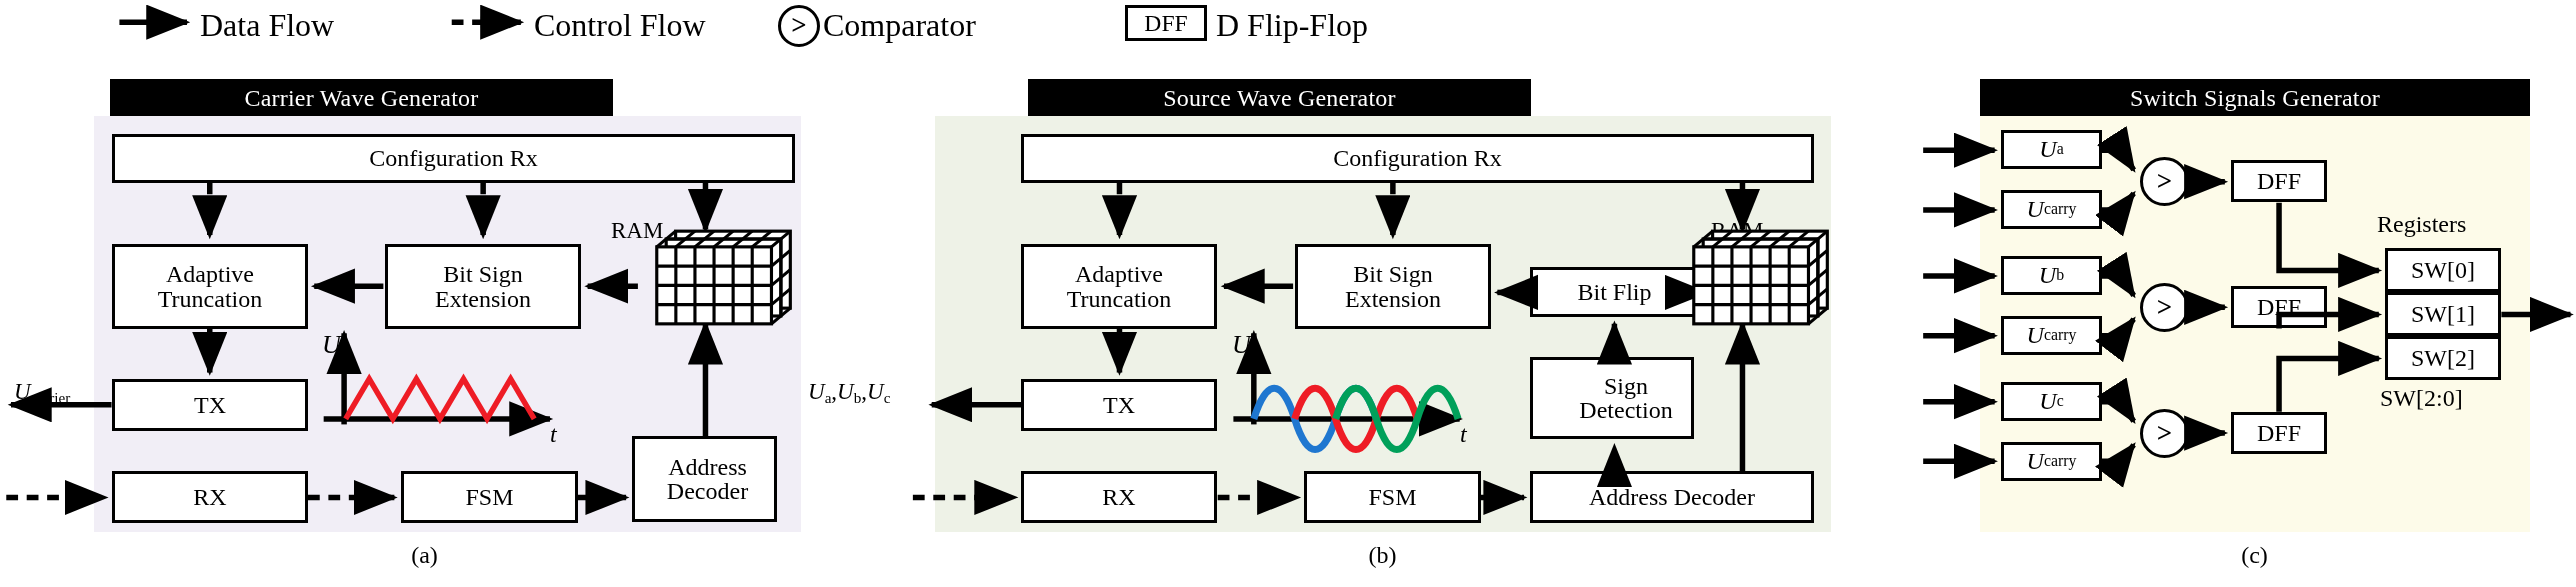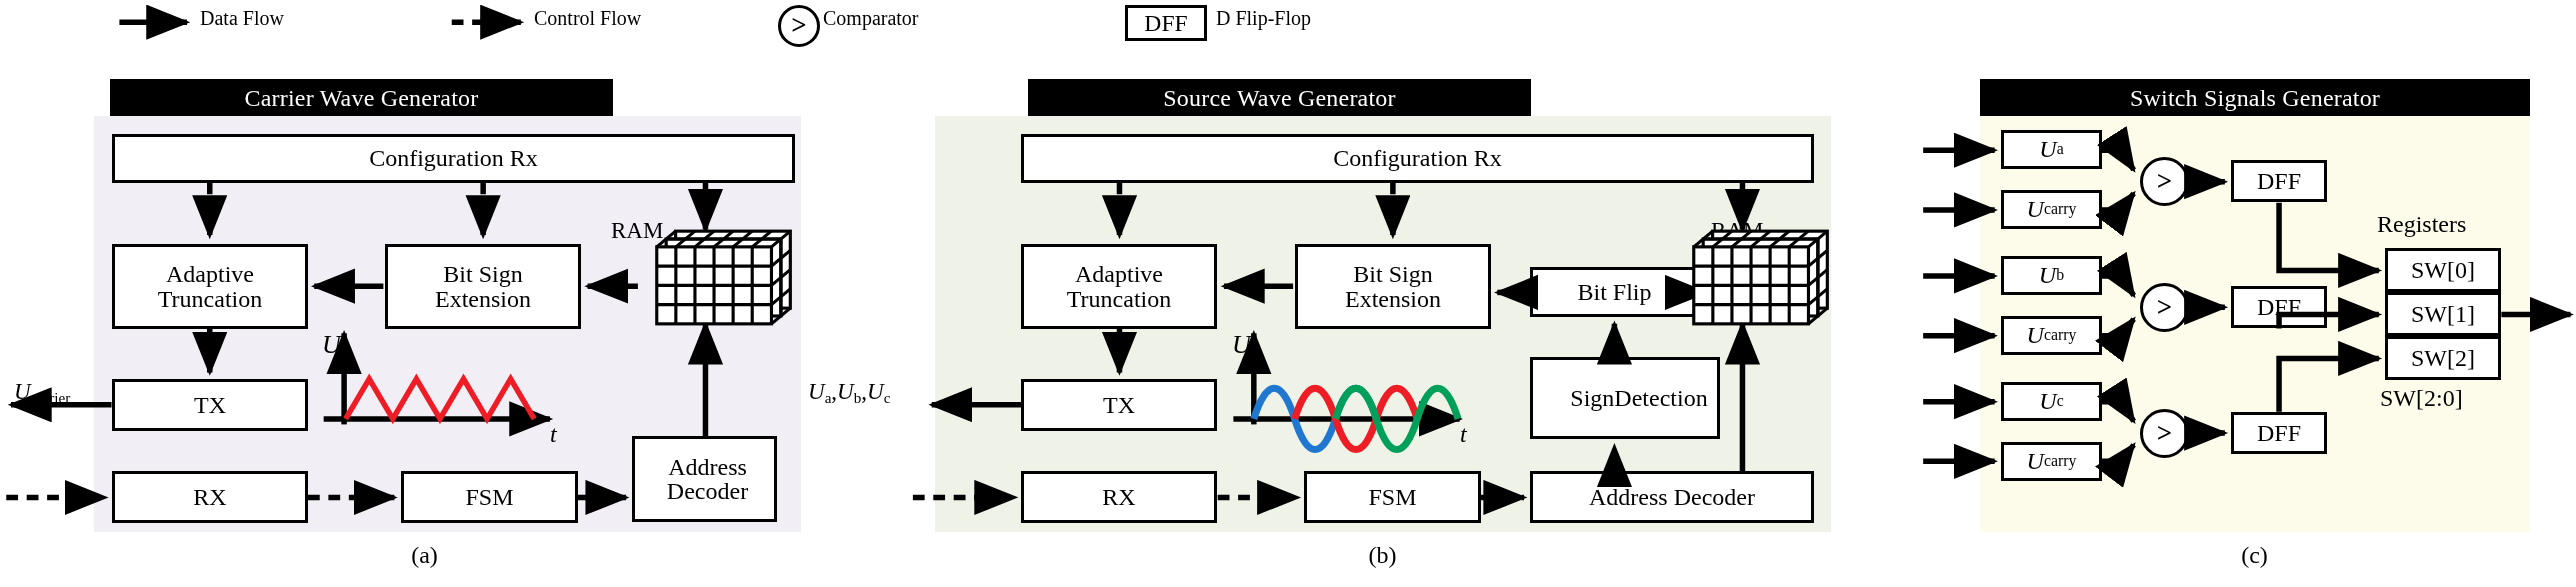--- a/index.html
+++ b/index.html
@@ -9,21 +9,21 @@
   .box{position:absolute;background:#fff;border:3.1px solid #000;box-sizing:border-box;
        display:flex;align-items:center;justify-content:center;text-align:center;
        line-height:1.02;font-size:24px;}
   .box.two{font-size:24px;}
   .panel-title{position:absolute;background:#000;color:#fff;display:flex;
        align-items:center;justify-content:center;font-size:24px;letter-spacing:0.2px;
        box-sizing:border-box;}
   .panel-body{position:absolute;box-sizing:border-box;}
   
   .caption{position:absolute;font-size:24px;text-align:center;}
-  .legend-label{position:absolute;font-size:20px;white-space:nowrap;}
+  .legend-label{position:absolute;font-size:32px;white-space:nowrap;}
   .plainlbl{position:absolute;font-size:23px;white-space:nowrap;}
   .ital{font-style:italic;}
   .sub{font-size:0.66em;vertical-align:-0.28em;font-style:normal;}
   
   .comp{position:absolute;border:3.1px solid #000;border-radius:50%;background:#fff;
         box-sizing:border-box;display:flex;align-items:center;justify-content:center;
         font-size:27px;font-weight:bold;line-height:1;}
   
   svg.ov{position:absolute;left:0;top:0;width:2576px;height:588px;overflow:visible;}
 </style>
@@ -84,21 +84,21 @@
   <span>Truncation</span>
 </div>
 
 <div class="box two" style="left:1295px;top:244px;width:196px;height:85px;flex-direction:column;">
   <span>Bit Sign</span>
   <span>Extension</span>
 </div>
 
 <div class="box" style="left:1530px;top:267px;width:169px;height:50px;">Bit Flip</div>
 
-<div class="box two" style="left:1530px;top:357px;width:190px;height:82px;flex-direction:row;padding-left:28px;">
+<div class="box two" style="left:1530px;top:357px;width:164px;height:82px;flex-direction:column;padding-left:28px;">
   <span>Sign</span>
   <span>Detection</span>
 </div>
 
 <div class="box" style="left:1021px;top:379px;width:196px;height:52px;">TX</div>
 <div class="box" style="left:1021px;top:471px;width:196px;height:52px;">RX</div>
 <div class="box" style="left:1304px;top:471px;width:177px;height:52px;">FSM</div>
 <div class="box" style="left:1530px;top:471px;width:284px;height:52px;text-align:center;">Address Decoder</div>
 
 <div class="plainlbl" style="left:1711px;top:218px;">RAM</div>

